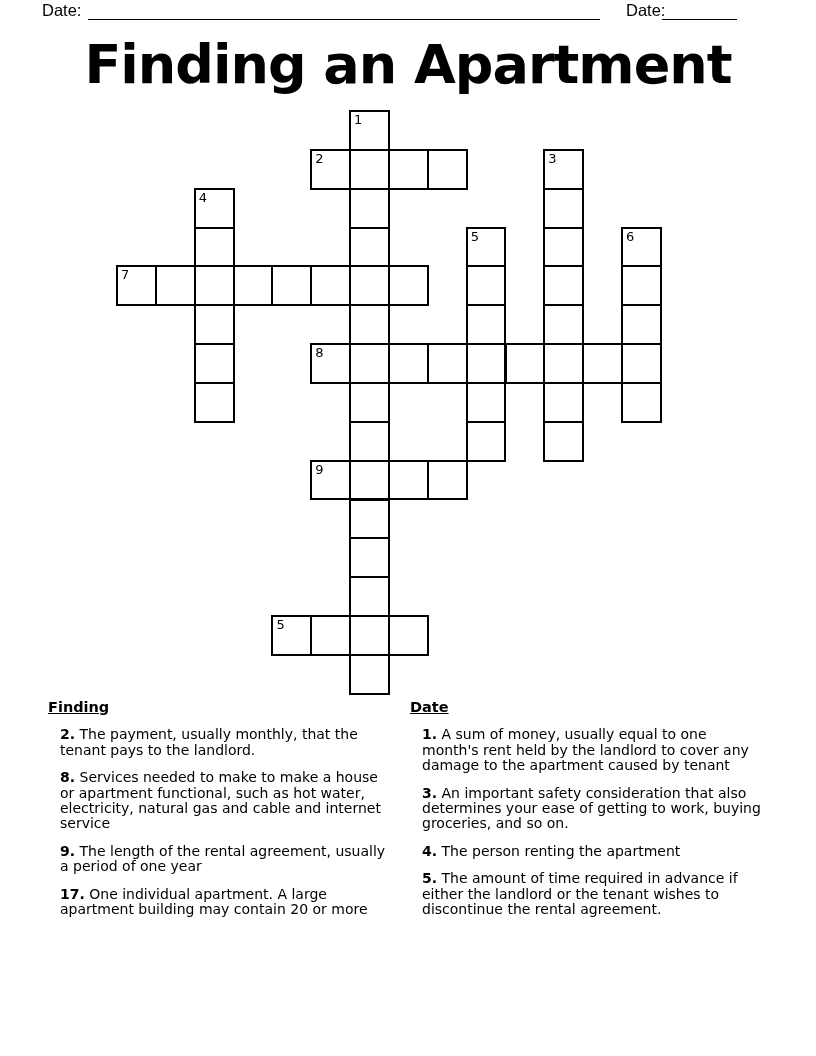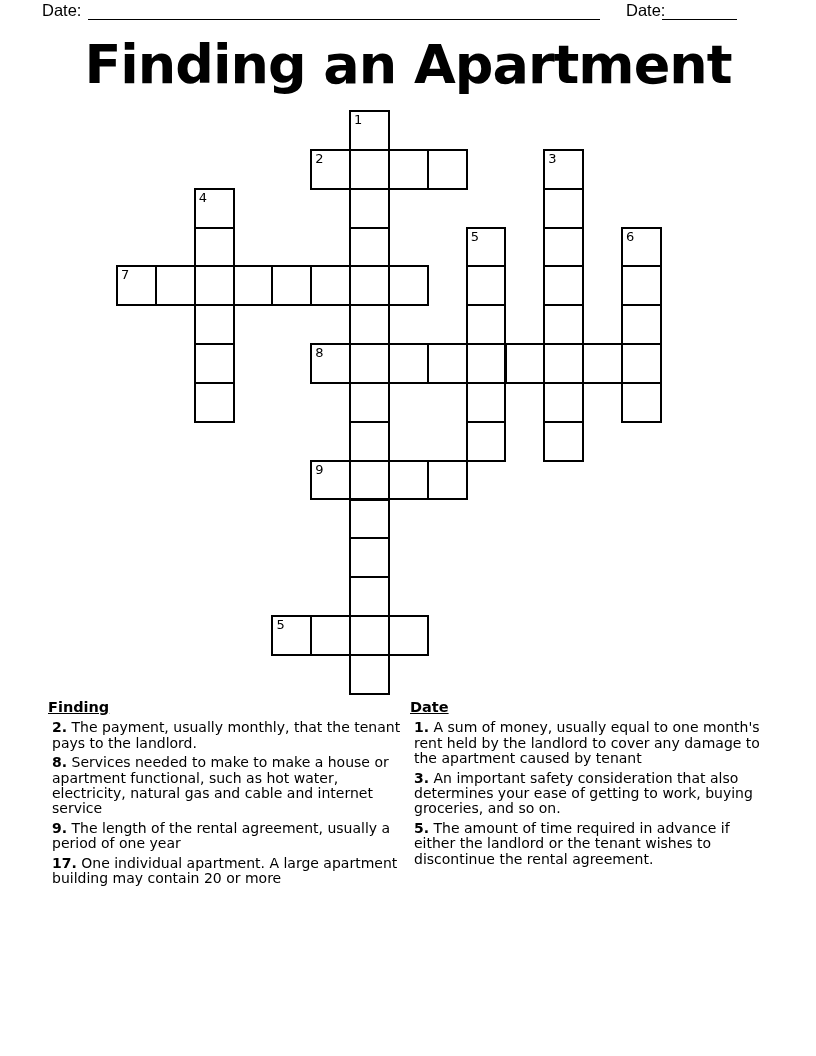--- a/index.html
+++ b/index.html
@@ -80,21 +80,21 @@
   }
   .across-block { left: 48px;  width: 358px; }
   .down-block   { left: 410px; width: 366px; }
   .clue-heading {
     font-size: 14.5px;
     font-weight: bold;
     text-decoration: underline;
     margin: 0 0 5px 0;
   }
   .clue {
-    margin: 4px;
+    margin: 12px;
   }
   .clue b { letter-spacing: 0; }
 </style>
 </head>
 <body>
 
 <span class="hdr-label name-label">Date:</span>
 <div class="blank-line name-line"></div>
 <span class="hdr-label date-label">Date:</span>
 <div class="blank-line date-line"></div>
@@ -192,15 +192,16 @@
       <p class="clue"><b>9.</b> The length of the rental agreement, usually a period of one year</p>
       <p class="clue"><b>17.</b> One individual apartment. A large apartment building may contain 20 or more</p>
     </div>
 </div>
 
 <div class="clues-block down-block">
   <p class="clue-heading">Date</p>
   <div>
       <p class="clue"><b>1.</b> A sum of money, usually equal to one month's rent held by the landlord to cover any damage to the apartment caused by tenant</p>
       <p class="clue"><b>3.</b> An important safety consideration that also determines your ease of getting to work, buying groceries, and so on.</p>
+      <p class="clue"><b>4.</b> The person renting the apartment</p>
       <p class="clue"><b>5.</b> The amount of time required in advance if either the landlord or the tenant wishes to discontinue the rental agreement.</p>
     </div>
 </div>
 
 </body></html>

